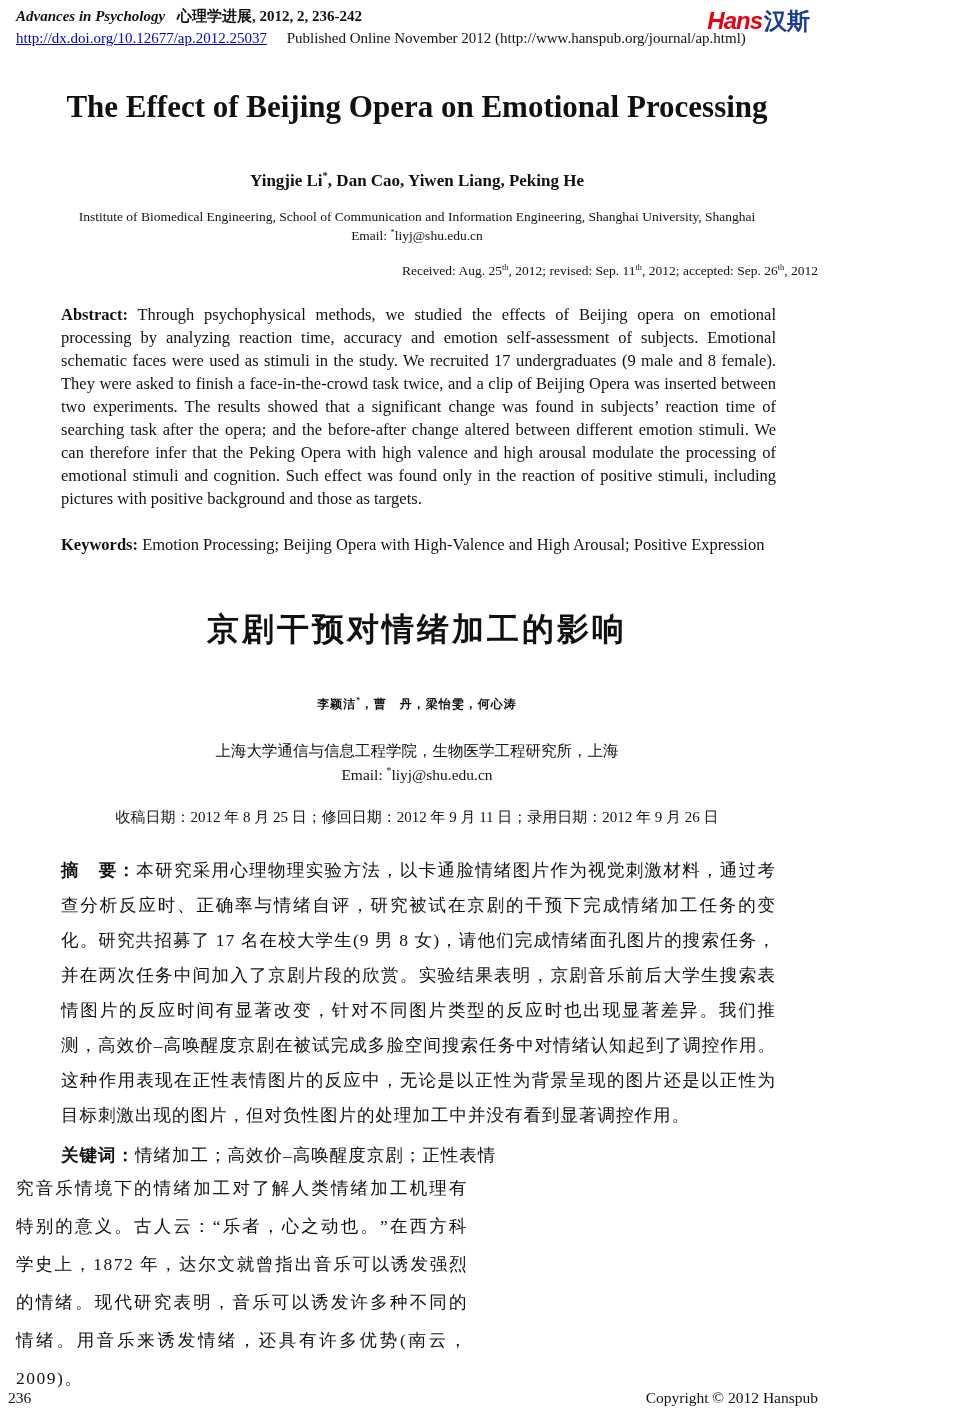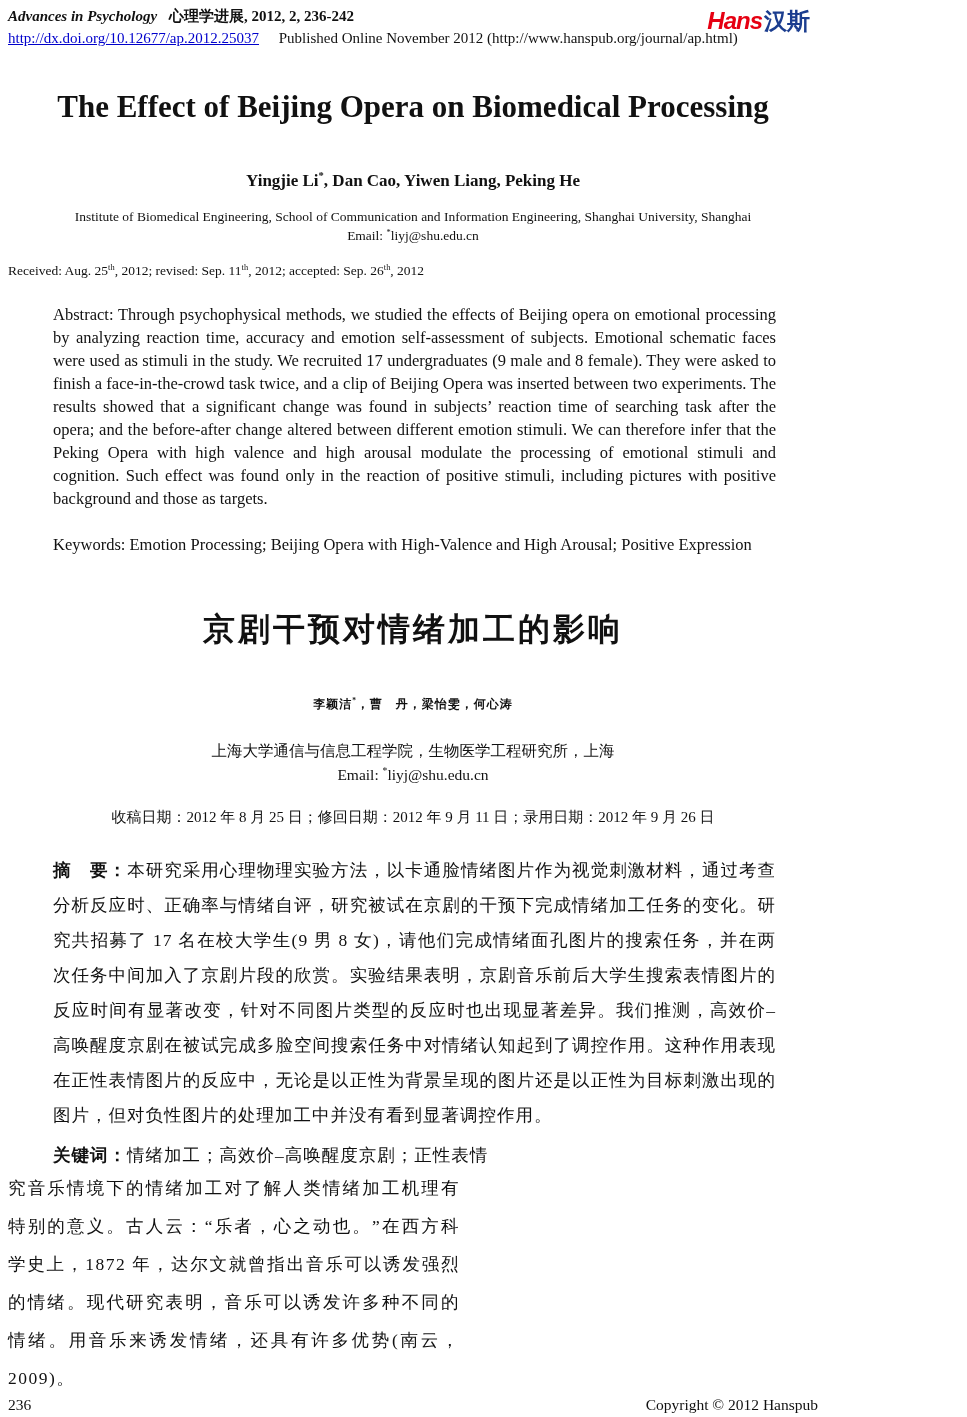--- a/index.html
+++ b/index.html
@@ -4,43 +4,43 @@
 <style>
   * { margin: 0; padding: 0; box-sizing: border-box; }
   html, body { background: #ffffff; }
   body {
     width: 967px; height: 1417px;
     position: relative;
     overflow: hidden;
     font-family: "Liberation Serif", "DejaVu Serif", serif;
     color: #111111;
   }
-  .page { width: 826px; height: 1417px; position: relative; padding: 6px 8px 0 8px; }
+  .page { width: 826px; height: 1417px; position: relative; padding: 6px 8px 0 16px; }
 
   
   .hdr { position: relative; }
   .hdr-line1 { font-size: 15px; font-weight: bold; line-height: 21px; }
   .hdr-journal-en { font-style: italic; }
   .hdr-journal-cn { margin-left: 8px; }
   .hdr-line2 { font-size: 15px; line-height: 22px; }
   .doi-link { color: #0000cc; text-decoration: underline; }
   .hdr-published { margin-left: 16px; color: #111; }
   .logo { position: absolute; top: 0; right: 8px; white-space: nowrap; }
   .logo-en { color: #e60012; font-weight: bold; font-style: italic; font-size: 24px; font-family: "Liberation Sans", sans-serif; letter-spacing: -1px; }
   .logo-cn { color: #1b3d8f; font-weight: bold; font-size: 23px; font-family: "Liberation Sans", sans-serif; margin-left: 2px; }
 
   
   .title { margin-top: 40px; text-align: center; font-size: 31px; font-weight: bold; line-height: 36px; }
   .authors { margin-top: 46px; text-align: center; font-size: 17px; font-weight: bold; }
   .affil { margin-top: 16px; text-align: center; font-size: 13.5px; line-height: 19px; }
-  .received { margin-top: 18px; text-align: left; font-size: 13.5px; }
+  .received { margin-top: 18px; text-align: right; font-size: 13.5px; }
   sup { font-size: 62%; vertical-align: super; line-height: 0; }
 
   .abstract { margin: 24px 42px 0 45px; text-align: justify; font-size: 16.5px; line-height: 23px; }
-  .abstract b, .kw b { font-weight: normal; }
+  .abstract b, .kw b { font-weight: bold; }
   .kw { margin: 23px 42px 0 45px; text-align: justify; font-size: 16.5px; line-height: 23px; }
 
   
   .cn-title { margin-top: 52px; text-align: center; font-size: 32px; font-weight: bold; letter-spacing: 3px; }
   .cn-authors { margin-top: 44px; text-align: center; font-size: 12px; font-weight: 600; letter-spacing: 1px; }
   .cn-affil { margin-top: 26px; text-align: center; font-size: 15.5px; line-height: 24px; }
   .cn-received { margin-top: 21px; text-align: center; font-size: 15px; }
   .cn-abstract { margin: 26px 42px 0 45px; text-align: justify; font-size: 17.5px; line-height: 35px; letter-spacing: 1px; }
   .cn-kw { margin: 10px 42px 0 45px; font-size: 17.5px; letter-spacing: 1px; }
 
@@ -49,42 +49,42 @@
   .columns { display: flex; margin-top: 0; }
   .col { width: 452px; text-align: justify; font-size: 17.5px; line-height: 38px; letter-spacing: 1.5px; }
   .col-left { margin-right: 47px; }
   .col p.indent { text-indent: 2em; margin-top: 12px; }
   .col-right { padding-top: 2px; }
 
   .footnote { margin-top: 6px; }
   .footnote-rule { border-top: 1.5px solid #111; width: 452px; height: 0; }
   .footnote-text { font-size: 13px; line-height: 20px; margin-top: 3px; letter-spacing: 0.5px; }
 
-  .footer { position: absolute; left: 8px; right: 8px; bottom: 3px; font-size: 15.5px; display: flex; justify-content: space-between; }
+  .footer { position: absolute; left: 8px; right: 8px; bottom: 10px; font-size: 15.5px; display: flex; justify-content: space-between; }
 </style>
 </head>
 <body>
 
 <div class="page">
 
   <div class="hdr">
     <div class="hdr-line1">
       <span class="hdr-journal-en">Advances in Psychology</span>
       <span class="hdr-journal-cn">心理学进展, 2012, 2, 236-242</span>
     </div>
     <div class="hdr-line2">
       <a href="#" class="doi-link">http://dx.doi.org/10.12677/ap.2012.25037</a>
       <span class="hdr-published">Published Online November 2012 (http://www.hanspub.org/journal/ap.html)</span>
     </div>
     <div class="logo">
       <span class="logo-en">Hans</span><span class="logo-cn">汉斯</span>
     </div>
   </div>
 
-  <h1 class="title">The Effect of Beijing Opera on Biomedical Processing</h1>
+  <h1 class="title">The Effect of Beijing Opera on Emotional Processing</h1>
 
   <div class="authors">
     <span>Yingjie Li</span><sup>*</sup><span>, Dan Cao, Yiwen Liang, Peking He</span>
   </div>
 
   <div class="affil">
     <div>Institute of Biomedical Engineering, School of Communication and Information Engineering, Shanghai University, Shanghai</div>
     <div>
       <span>Email: </span><sup>*</sup><span>liyj@shu.edu.cn</span>
     </div>

